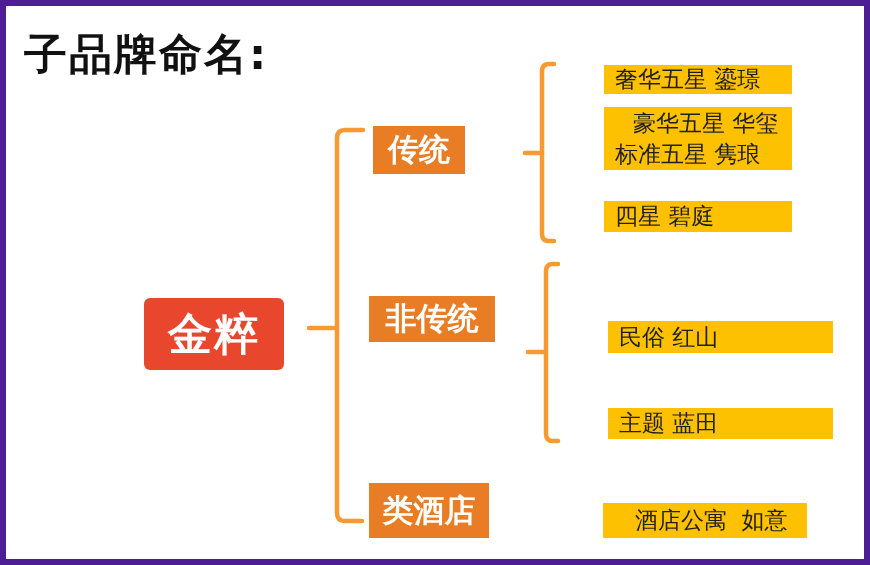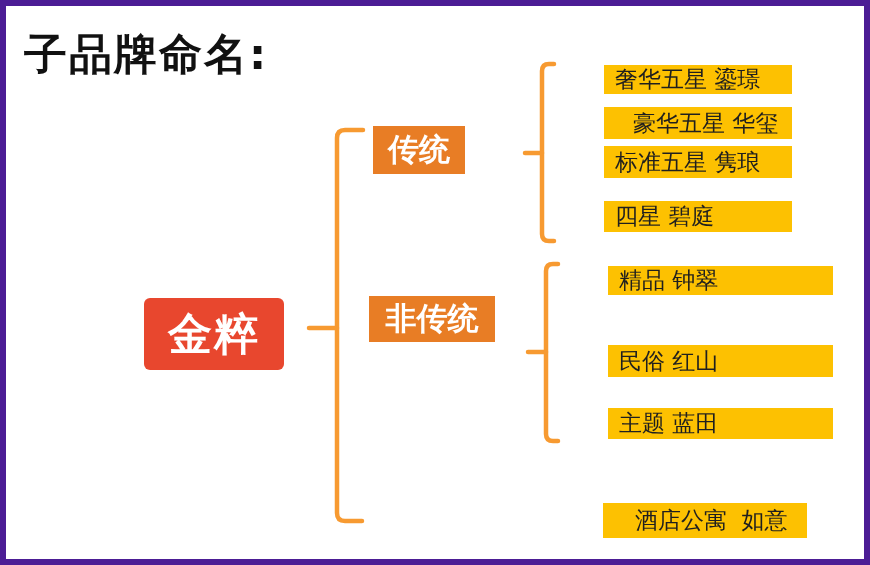--- a/index.html
+++ b/index.html
@@ -32,25 +32,25 @@
   .branch-3 { left:363px; top:477px; width:120px; height:55px; }
   .leaf {
     position:absolute; display:flex; align-items:center;
     background:var(--leaf,#fdc101); color:#1f1f1f;
     font-size:23px; font-weight:500;
     padding-left:11px; box-sizing:border-box; white-space:pre;
   }
   .g1 { left:598px; width:188px; }
   .g1-0 { top:59px;  height:29px; }
   .g1-1 { top:101px; height:32px;padding-left:29px; }
-  .g1-2 { top:140px; height:32px; }
+  .g1-2 { top:132px; height:32px; }
   .g1-3 { top:195px; height:31px; }
   .g2 { left:602px; width:225px; }
   .g2-0 { top:260px; height:29px; }
-  .g2-1 { top:339px; height:32px; }
+  .g2-1 { top:315px; height:32px; }
   .g2-2 { top:402px; height:31px; }
   .g3-0 { left:597px; top:497px; width:204px; height:35px; padding-left:32px; }
   svg.connectors { position:absolute; left:0; top:0; }
   svg.connectors path {
     fill:none; stroke:var(--line,#f79a31);
     stroke-width:4.5; stroke-linecap:round;
   }
 </style>
 </head>
 <body>
@@ -74,25 +74,27 @@
   <div class="node root-node">
     <span>金粹</span>
   </div>
 
   <div class="node branch branch-1">
     <span>传统</span>
   </div>
   <div class="node branch branch-2">
     <span>非传统</span>
   </div>
+  <div class="node branch branch-3">
+    <span>类酒店</span>
+  </div>
 
   <div class="leaf g1 g1-0">奢华五星 鎏璟</div>
   <div class="leaf g1 g1-1">豪华五星 华玺</div>
   <div class="leaf g1 g1-2">标准五星 隽琅</div>
   <div class="leaf g1 g1-3">四星 碧庭</div>
 
-  <div class="leaf g2 g2-0">精品 钟翠</div>
   <div class="leaf g2 g2-1">民俗 红山</div>
   <div class="leaf g2 g2-2">主题 蓝田</div>
 
   <div class="leaf g3-0">酒店公寓  如意</div>
 
 </div>
 
 </body></html>

